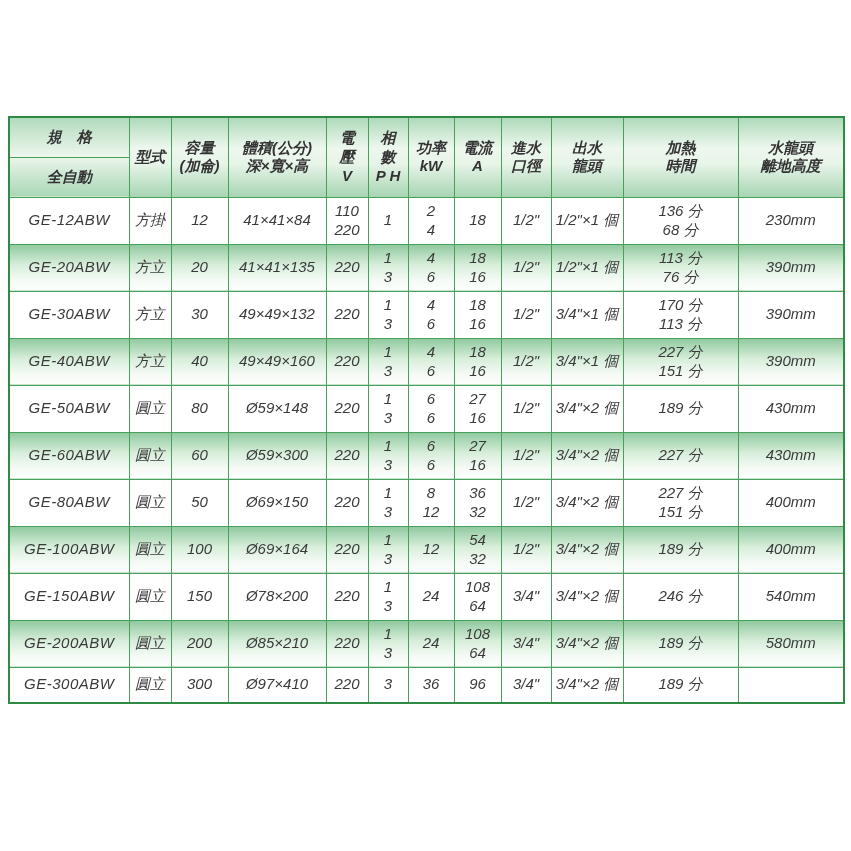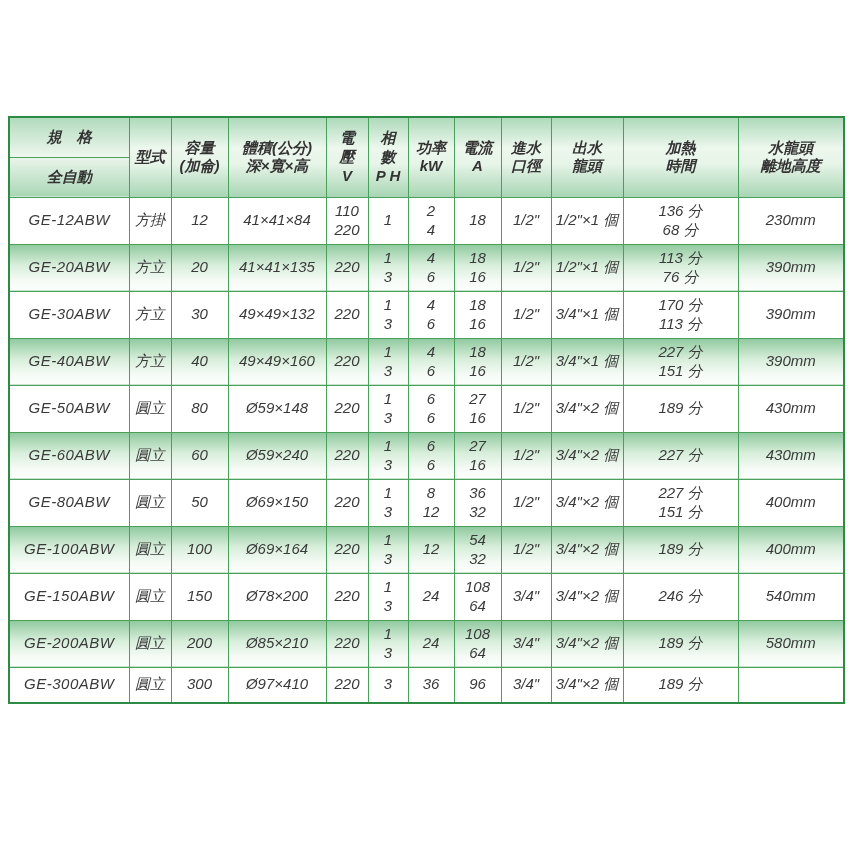--- a/index.html
+++ b/index.html
@@ -199,21 +199,21 @@
 16</td>
     <td class="c-inlet">1/2"</td>
     <td class="c-outlet">3/4"×2 個</td>
     <td class="c-heat">189 分</td>
     <td class="c-height">430mm</td>
   </tr>
         <tr class="green">
     <td class="c-model">GE-60ABW</td>
     <td class="c-type">圓立</td>
     <td class="c-cap">60</td>
-    <td class="c-volume">Ø59×240</td>
+    <td class="c-volume">Ø59×300</td>
     <td class="c-volt">220</td>
     <td class="c-phase">1
 3</td>
     <td class="c-power">6
 6</td>
     <td class="c-current">27
 16</td>
     <td class="c-inlet">1/2"</td>
     <td class="c-outlet">3/4"×2 個</td>
     <td class="c-heat">227 分</td>

